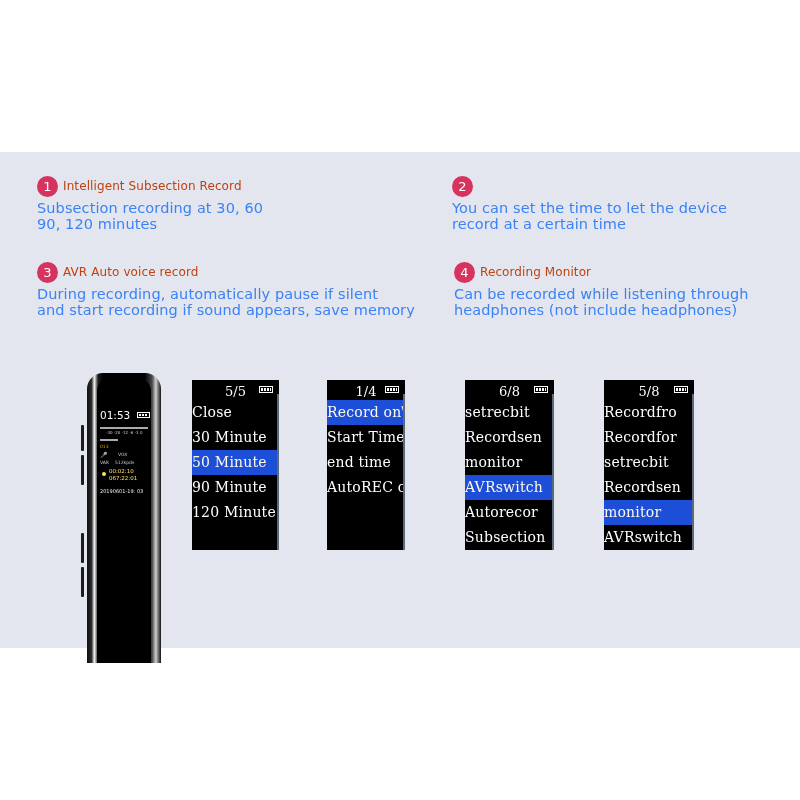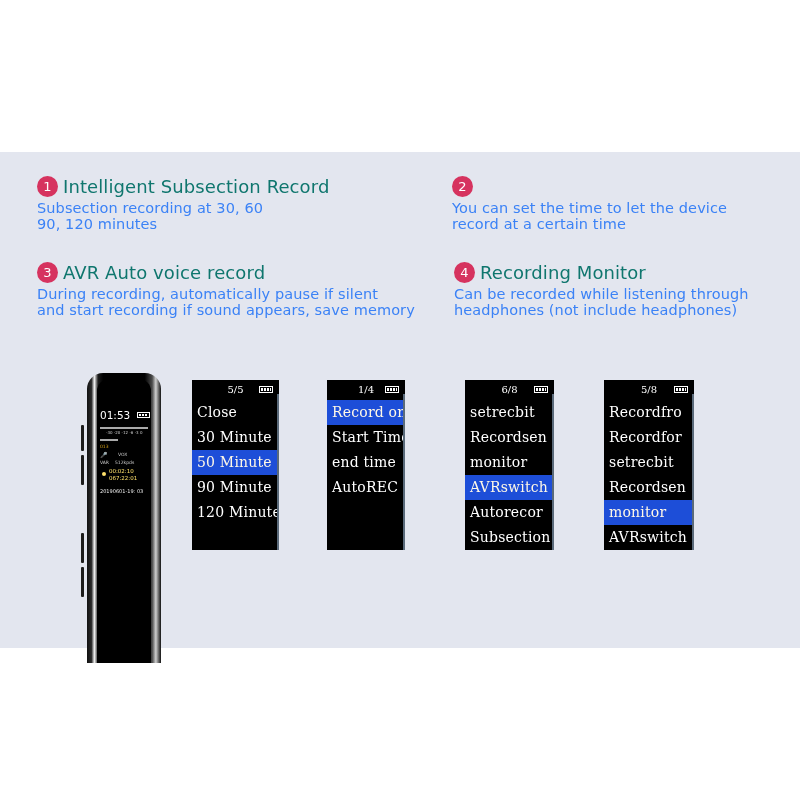--- a/index.html
+++ b/index.html
@@ -12,21 +12,21 @@
     }
 
     .feature { position: absolute; }
     .feature .title-row { display: flex; align-items: center; height: 24px; }
     .badge {
       width: 21px; height: 21px; border-radius: 50%;
       background: #d6335f; color: #fff;
       font-size: 13px; line-height: 21px; text-align: center;
       margin-right: 5px; flex: 0 0 auto;
     }
-    .feature .title { font-size: 18px; color: #0f766e; letter-spacing: 0.1px; white-space: nowrap; }
+    .feature .title { font-size: 12px; color: #c2410c; letter-spacing: 0.1px; white-space: nowrap; }
     .feature .desc {
       margin-top: 2px; font-size: 14.5px; line-height: 16px; color: #3b82f6;
       white-space: pre-line; letter-spacing: 0.1px;
     }
 
     .f1 { left: 37px; top: 174px; }
     .f2 { left: 452px; top: 174px; }
     .f3 { left: 37px; top: 260px; }
     .f4 { left: 454px; top: 260px; }
 
@@ -64,26 +64,26 @@
 
     
     .menu-screen {
       position: absolute; background: #000; color: #fff;
       font-family: "DejaVu Serif", "Liberation Serif", serif;
       overflow: hidden;
     }
     .menu-screen::after {
       content: ""; position: absolute; right: 0; top: 14px; width: 2px; bottom: 0; background: #5a6a7a;
     }
-    .menu-header { position: relative; height: 20px; font-size: 10px; }
+    .menu-header { position: relative; height: 20px; font-size: 13px; }
     .menu-page { position: absolute; left: 0; right: 0; top: 4px; text-align: center; }
     .menu-batt { position: absolute; right: 6px; top: 6px; width: 14px; height: 7px; border: 1px solid #fff; }
     .menu-batt::after { content: ""; position: absolute; left: 1px; top: 1px; right: 1px; bottom: 1px;
       background: repeating-linear-gradient(90deg, #fff 0 2px, #000 2px 3px); }
-    .menu-item { height: 25px; line-height: 25px; padding-left: 5px; font-size: 14px; white-space: nowrap; letter-spacing: 0.2px; }
+    .menu-item { height: 25px; line-height: 25px; font-size: 14px; white-space: nowrap; letter-spacing: 0.2px; }
     .menu-item.selected { background: #1d4ed8; color: #fff8e6; }
 
     .m1 { left: 192px; top: 380px; width: 87px; height: 170px; }
     .m2 { left: 327px; top: 380px; width: 78px; height: 170px; }
     .m3 { left: 465px; top: 380px; width: 89px; height: 170px; }
     .m4 { left: 604px; top: 380px; width: 90px; height: 170px; }
     .m3 .menu-item, .m4 .menu-item { }
   </style>
 </head>
 <body>

